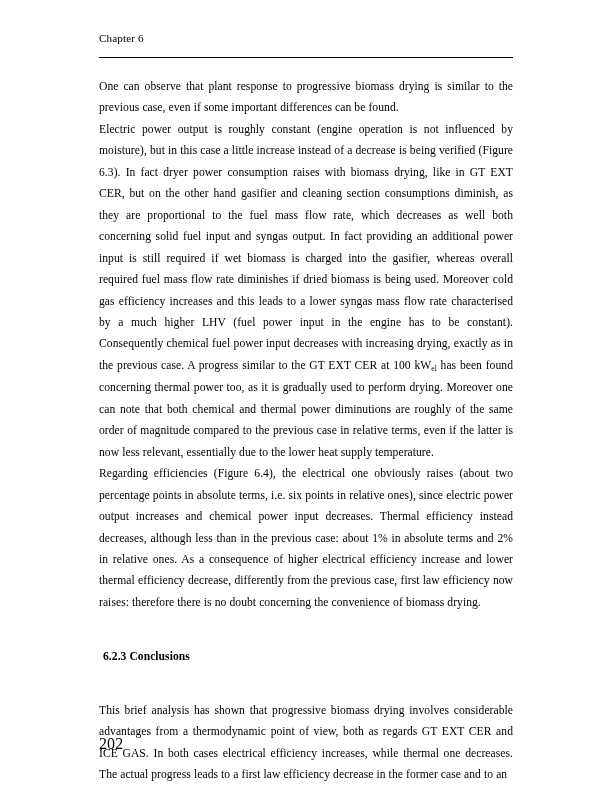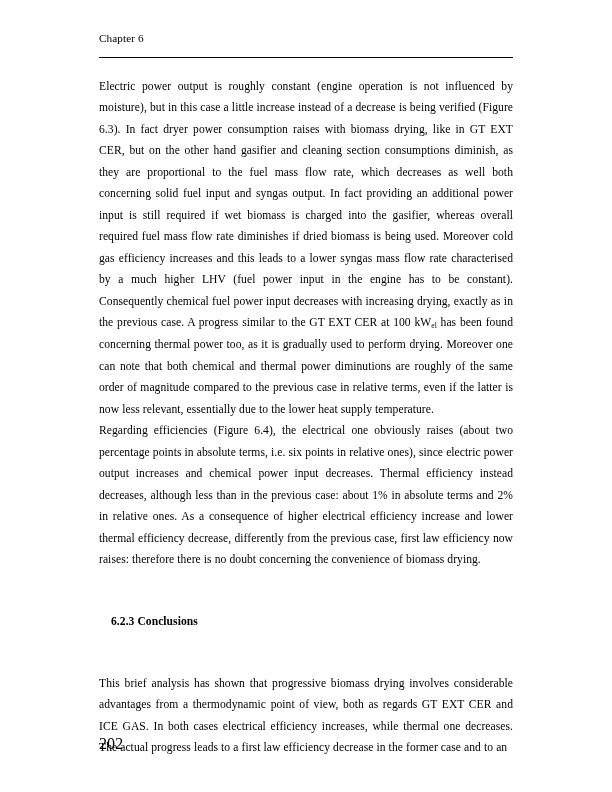--- a/index.html
+++ b/index.html
@@ -66,21 +66,21 @@
     word-spacing: 0.1px;
   }
   sub {
     font-size: 7.6px;
     vertical-align: baseline;
     position: relative;
     top: 2.4px;
   }
 
   h2.section-heading {
-    margin: 12px;
+    margin: 4px;
     font-size: 11.6px;
     font-weight: bold;
     line-height: 21.45px;
     letter-spacing: 0.05px;
     text-align: left;
   }
 
   .gap-before-heading { height: 29px; }
   .gap-after-heading  { height: 28px; }
 
@@ -100,20 +100,21 @@
 <div class="page">
 
   <div class="running-head">
     <span class="chapter-label">Chapter 6</span>
   </div>
 
   <div class="head-rule"></div>
 
   <div class="content">
 
+    <p class="body-par">One can observe that plant response to progressive biomass drying is similar to the previous case, even if some important differences can be found.</p>
 
     <p class="body-par"><span>Electric power output is roughly constant (engine operation is not influenced by moisture), but in this case a little increase instead of a decrease is being verified (Figure 6.3). In fact dryer power consumption raises with biomass drying, like in GT EXT CER, but on the other hand gasifier and cleaning section consumptions diminish, as they are proportional to the fuel mass flow rate, which decreases as well both concerning solid fuel input and syngas output. In fact providing an additional power input is still required if wet biomass is charged into the gasifier, whereas overall required fuel mass flow rate diminishes if dried biomass is being used. Moreover cold gas efficiency increases and this leads to a lower syngas mass flow rate characterised by a much higher LHV (fuel power input in the engine has to be constant). Consequently chemical fuel power input decreases with increasing drying, exactly as in the previous case. A progress similar to the GT EXT CER at 100 kW</span><sub>el</sub><span> has been found concerning thermal power too, as it is gradually used to perform drying. Moreover one can note that both chemical and thermal power diminutions are roughly of the same order of magnitude compared to the previous case in relative terms, even if the latter is now less relevant, essentially due to the lower heat supply temperature.</span></p>
 
     <p class="body-par">Regarding efficiencies (Figure 6.4), the electrical one obviously raises (about two percentage points in absolute terms, i.e. six points in relative ones), since electric power output increases and chemical power input decreases. Thermal efficiency instead decreases, although less than in the previous case: about 1% in absolute terms and 2% in relative ones. As a consequence of higher electrical efficiency increase and lower thermal efficiency decrease, differently from the previous case, first law efficiency now raises: therefore there is no doubt concerning the convenience of biomass drying.</p>
 
     <div class="gap-before-heading"></div>
 
     <h2 class="section-heading">6.2.3 Conclusions</h2>
 
     <div class="gap-after-heading"></div>

